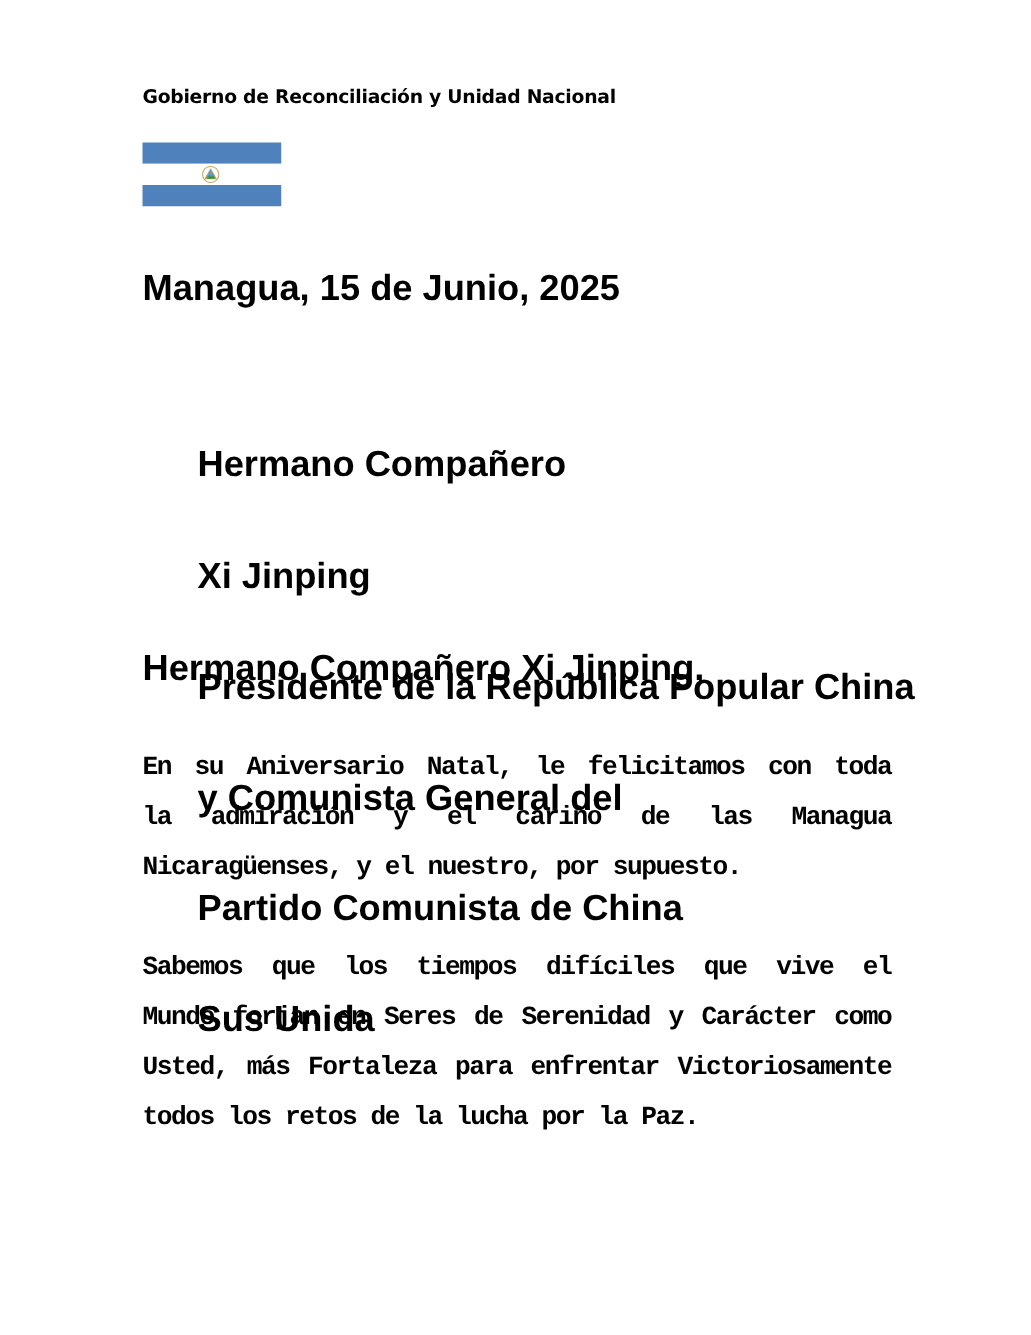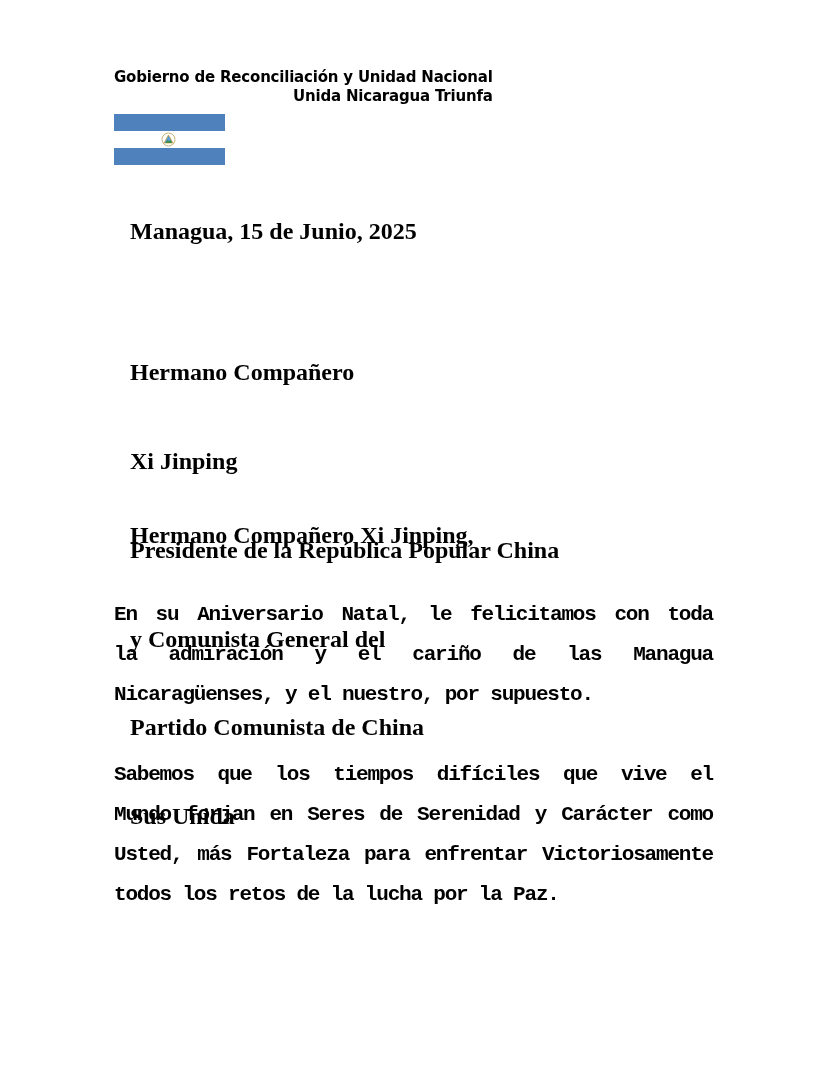--- a/index.html
+++ b/index.html
@@ -2,36 +2,35 @@
 <html><head>
 <meta charset="utf-8">
 <style>
   html, body { margin: 0; padding: 0; background: #ffffff; }
   body { width: 825px; height: 1068px; position: relative; overflow: hidden; color: #000; }
   .letterhead { position: absolute; left: 114px; top: 68px; font-family: "DejaVu Sans", sans-serif; font-weight: bold; font-size: 15px; line-height: 19px; letter-spacing: -0.2px; text-align: right; }
   .flag { position: absolute; left: 114px; top: 114px; width: 111px; height: 51px; }
   .flag .stripe-blue { height: 17px; background: #4f81bd; }
   .flag .stripe-white { height: 17px; background: #ffffff; position: relative; }
   .flag .emblem { position: absolute; left: 47px; top: 1px; width: 15px; height: 15px; }
-  .mono { font-family: Liberation Serif, serif; font-weight: bold; font-size: 24px; white-space: pre; position: absolute; left: 130px; }
+  .mono { font-family: Liberation Sans, sans-serif; font-weight: bold; font-size: 29px; white-space: pre; position: absolute; left: 114px; }
   .date { top: 216px; line-height: 30px; }
-  .recipient { top: 299px; line-height: 29.6px; }
+  .recipient { top: 299px; line-height: 29.6px; margin-left: 44px; }
   .salutation { top: 520px; line-height: 30px; }
   .para { position: absolute; left: 114px; width: 599px; font-family: "Liberation Mono", monospace; font-weight: bold; font-size: 21px; line-height: 40px; text-align: justify; text-align-last: left; letter-spacing: -1.2px; }
   .p1 { top: 595px; }
   .p2 { top: 755px; }
   .line { display: block; text-align: justify; text-align-last: justify; }
   .line.last { text-align-last: left; }
 </style>
 </head>
 <body>
 
 <div class="letterhead">
   <div>Gobierno de Reconciliación y Unidad Nacional</div>
-  <div>Unida Nicaragua Triunfa</div>
 </div>
 
 <div class="flag">
   <div class="stripe-blue"></div>
   <div class="stripe-white">
     <svg class="emblem" viewBox="0 0 15 15">
       <circle cx="7.5" cy="7.5" r="6.5" fill="none" stroke="#c9b37a" stroke-width="1"></circle>
       <polygon points="7.5,3 12,11 3,11" fill="#5a9bd5" stroke="#c9a23a" stroke-width="0.7"></polygon>
       <polygon points="4.5,11 6.5,8 8,9.5 9.5,8 11,11" fill="#3f8f3f"></polygon>
     </svg>

